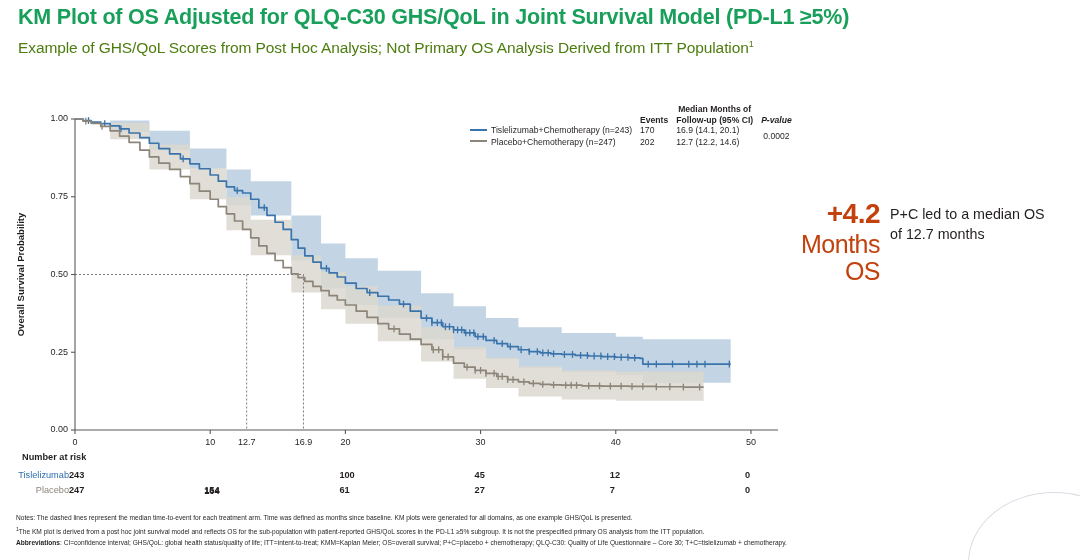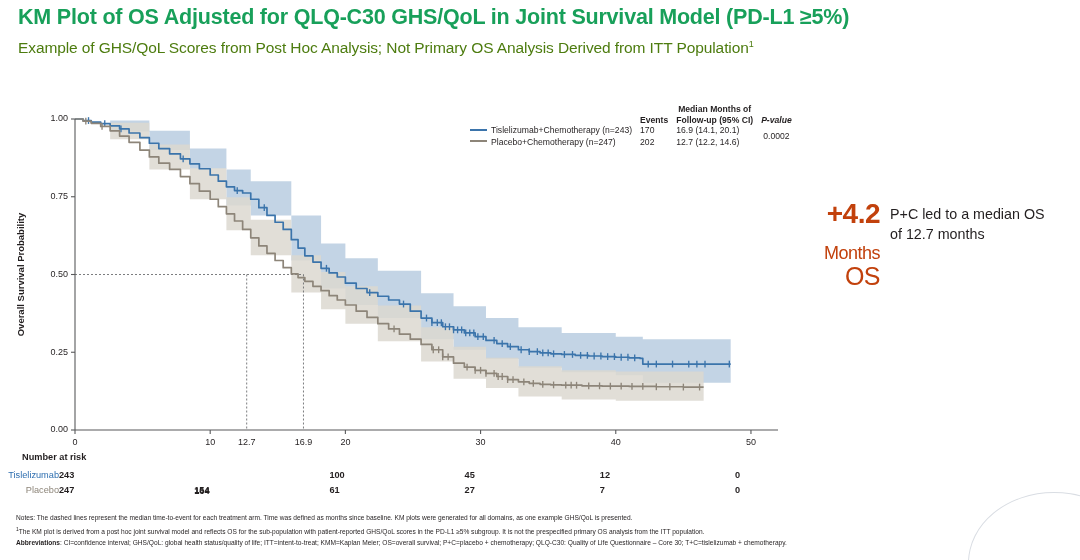--- a/index.html
+++ b/index.html
@@ -47,31 +47,31 @@
              vertical-align:middle;margin-right:4px;position:relative;top:-1px;}
   .lg-pval{text-align:center;vertical-align:middle;}
   .it{font-style:italic;}
 
   
   #callout{position:absolute;left:800px;top:200px;width:272px;display:flex;gap:10px;}
   #callout-big{
     width:80px;text-align:right;color:#c2410c;line-height:1.0;flex:0 0 auto;
   }
   #callout-big .big-num{font-size:28px;font-weight:bold;display:block;letter-spacing:-0.5px;}
-  #callout-big .big-w1{font-size:18px;display:block;margin-top:16px;letter-spacing:-0.5px;}
+  #callout-big .big-w1{font-size:25px;display:block;margin-top:4px;letter-spacing:-0.5px;}
   #callout-big .big-w2{font-size:25px;display:block;margin-top:2px;letter-spacing:-0.5px;}
   #callout-text{flex:1 1 auto;font-size:14.3px;line-height:20px;color:#231f20;padding-top:4px;}
   #callout-text p{margin:0 0 9px 0;}
   #callout-text p:last-child{margin-bottom:0;}
   #callout-text b{font-weight:bold;}
 
   
   #nar{position:absolute;left:0;top:452px;width:800px;height:52px;font-size:9px;}
   #nar-title{position:absolute;left:22px;top:0;font-weight:bold;font-size:9.2px;}
-  .nar-row{position:absolute;left:4px;width:800px;height:15px;padding-left:43px;}
+  .nar-row{position:absolute;left:14px;width:800px;height:15px;padding-left:43px;}
   .nar-name{position:absolute;width:122px;text-align:right;font-size:9.2px;}
   .nar-val{position:absolute;width:40px;text-align:left;font-size:9.2px;color:#231f20;font-weight:bold;}
   .nar-tis .nar-name{color:#2f6fb0;}
   .nar-pla .nar-name{color:#8d8579;}
 
   
   #footnotes{
     position:absolute;left:16px;top:512px;width:1052px;
     font-size:6.6px;line-height:11.5px;color:#231f20;
   }

